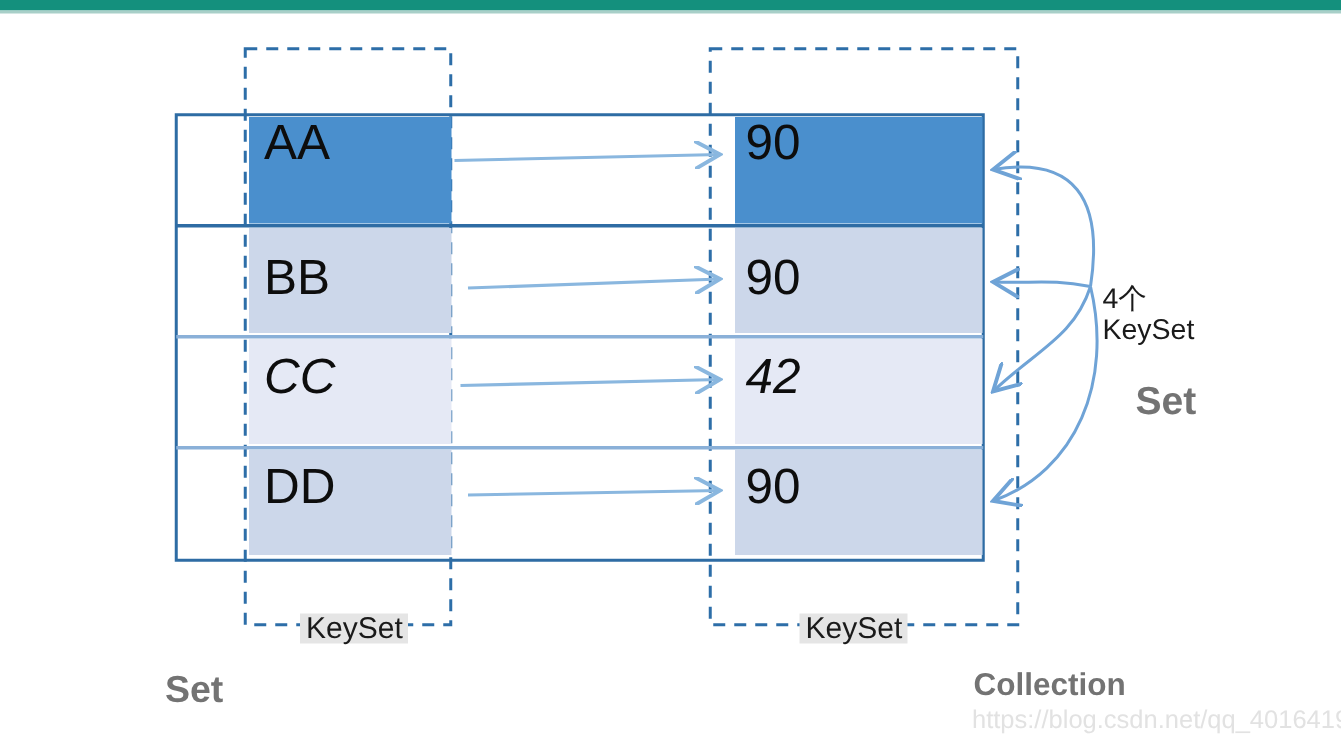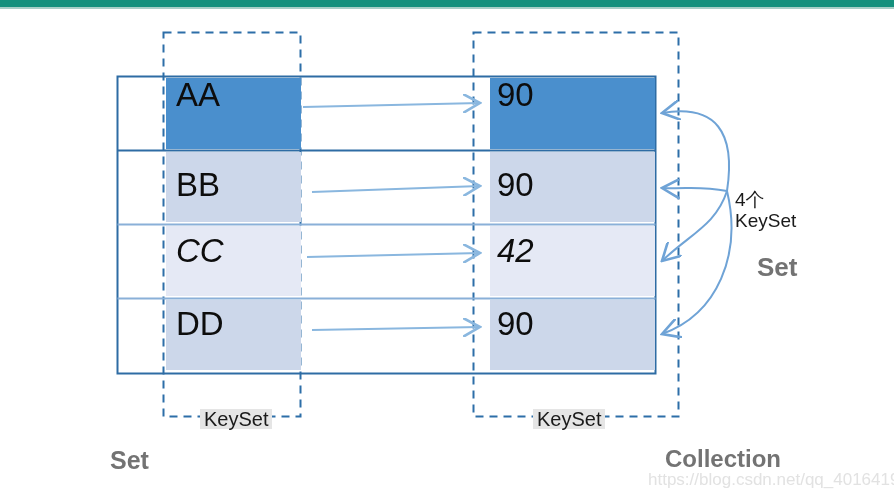--- a/index.html
+++ b/index.html
@@ -80,21 +80,21 @@
   }
 
   .big-label {
     position: absolute;
     font-weight: bold;
     color: #737373;
     white-space: nowrap;
   }
   #label-set-right  { left: 757px; top: 252px;  font-size: 26px; }
   #label-set-bottom { left: 110px; top: 446px;  font-size: 25px; }
-  #label-collection { left: 665px; top: 445px;  font-size: 24px; }
+  #label-collection { left: 649px; top: 445px;  font-size: 21px; }
 
   #watermark {
     position: absolute;
     left: 648px;
     top: 470px;
     font-size: 17px;
     color: #e2e2e2;
     white-space: nowrap;
   }
 </style>

